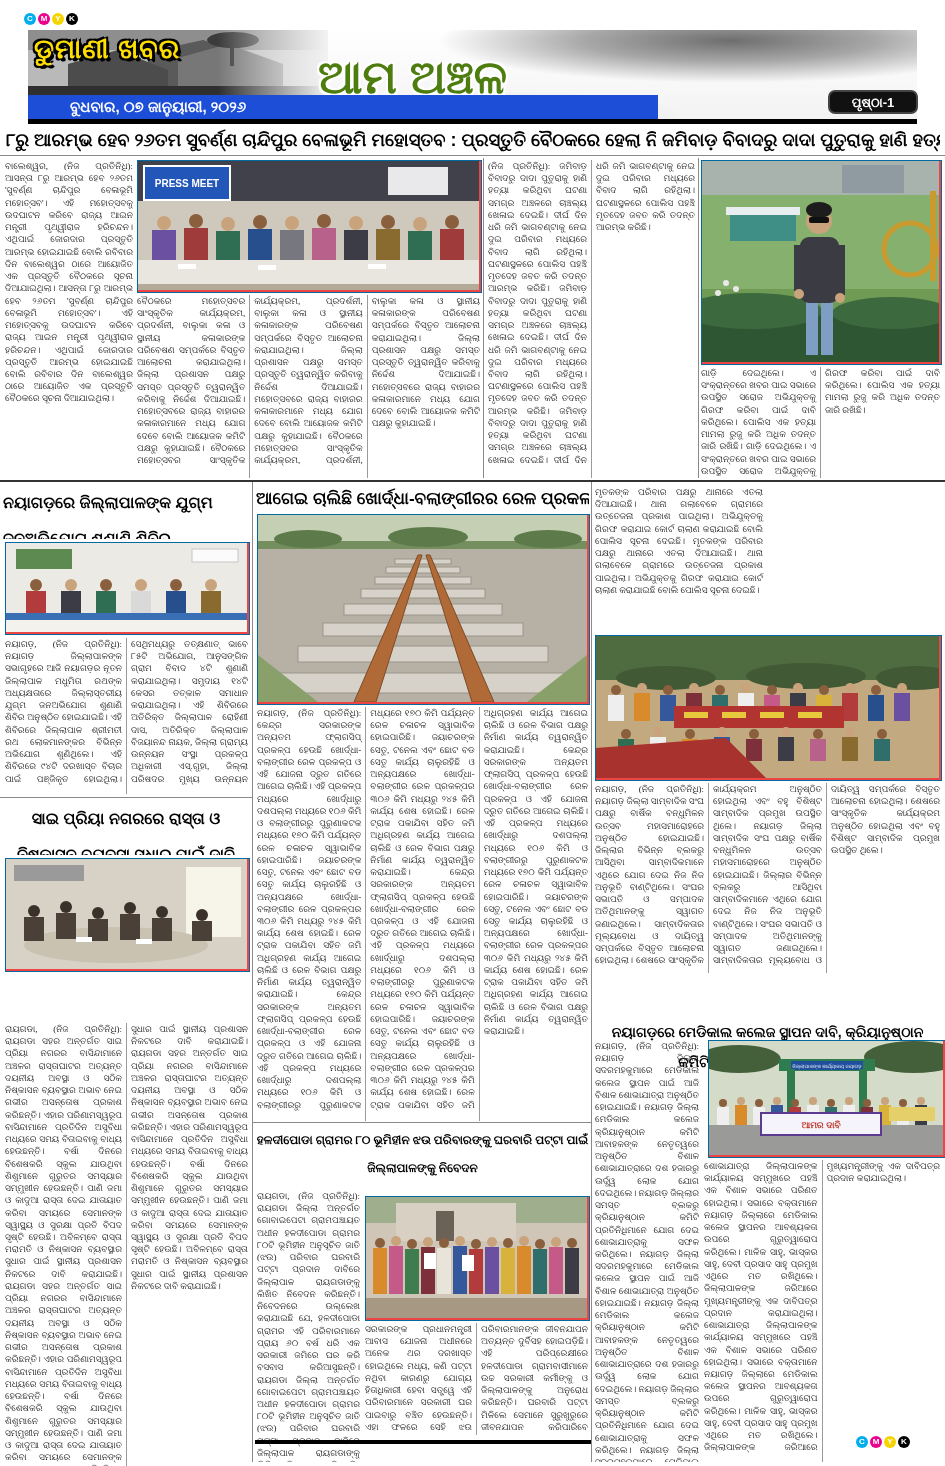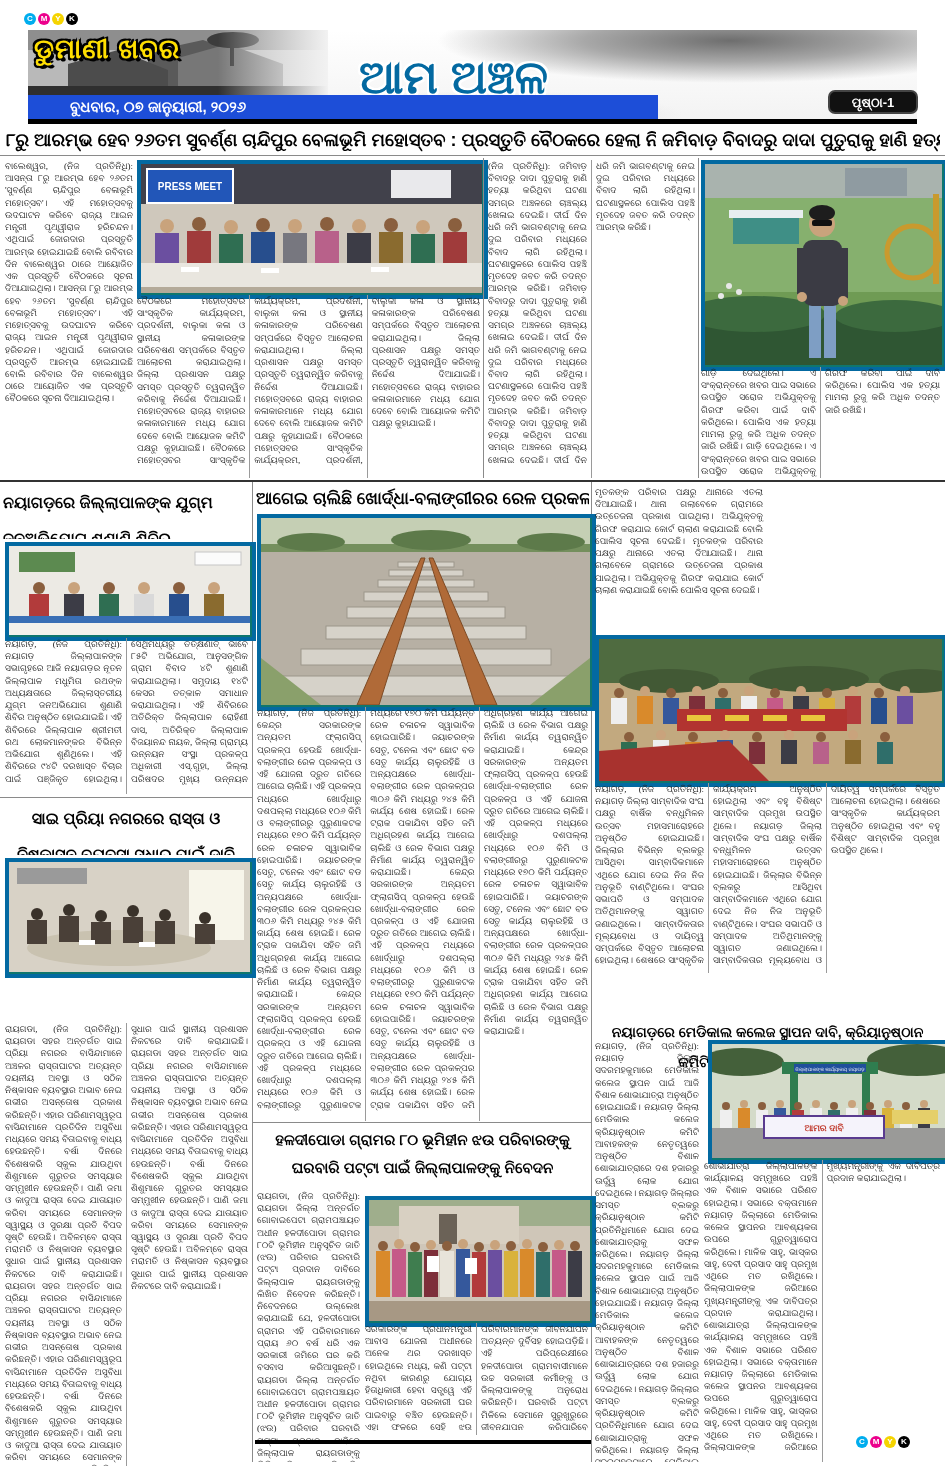--- a/index.html
+++ b/index.html
@@ -11,43 +11,43 @@
   .cmyk span{width:12px;height:12px;border-radius:50%;color:#fff;font:700 8px/12px "Liberation Sans",sans-serif;text-align:center;display:block;}
   
   #mast-band{left:28px;top:30px;width:889px;height:89px;
     background:
       radial-gradient(ellipse 430px 62px at 79% 12%, #6e6e6e 0%, #a8a8a8 34%, rgba(255,255,255,0) 68%),
       radial-gradient(ellipse 320px 40px at 52% 95%, #d6d6d6 0%, rgba(255,255,255,0) 60%),
       linear-gradient(#ffffff,#f3f3f3);}
   #logo-photo{left:28px;top:30px;width:300px;height:65px;overflow:hidden;}
   #logo-title{left:34px;top:36px;font:700 27px/1 "Liberation Sans",sans-serif;color:#ffdf00;letter-spacing:1px;
     text-shadow:-2px -2px 0 #000,2px -2px 0 #000,-2px 2px 0 #000,2px 2px 0 #000,3px 3px 0 #000;white-space:nowrap;}
-  #mast-title{left:318px;top:52px;width:320px;font:700 46px/1.1 "Liberation Sans",sans-serif;color:#0369a1;white-space:nowrap;overflow:visible;
-    text-shadow:-2px -2px 0 #fff,2px -2px 0 #fff,-2px 2px 0 #fff,2px 2px 0 #fff;margin-left:41px;}
+  #mast-title{left:318px;top:52px;width:320px;font:700 46px/1.1 "Liberation Sans",sans-serif;color:#4d7c0f;white-space:nowrap;overflow:visible;
+    text-shadow:-2px -2px 0 #fff,2px -2px 0 #fff,-2px 2px 0 #fff,2px 2px 0 #fff;}
   #date-bar{left:28px;top:95px;width:630px;height:24px;background:#1d4ed8;color:#fff;
     font:700 15px/24px "Liberation Sans",sans-serif;padding-left:42px;box-sizing:border-box;white-space:nowrap;overflow:hidden;}
   #page-badge{left:828px;top:90px;width:90px;height:24px;background:#111;border:2px solid #444;border-radius:7px;
     color:#fff;font:700 13px/22px "Liberation Sans",sans-serif;text-align:center;box-sizing:border-box;}
   #mast-rule{left:28px;top:119px;width:889px;height:5px;background:#000;}
   
   .hrule{background:#8a8a8a;height:1px;}
   .vrule{background:#8a8a8a;width:1px;}
   .blackrule{background:#000;}
   
   .headline{font-family:"Liberation Sans",sans-serif;font-weight:700;color:#000;overflow:hidden;}
   .hl-xl{font-size:18px;line-height:28px;white-space:nowrap;}
   .hl-l{font-size:17px;line-height:26px;white-space:nowrap;}
   .hl-2line{font-size:16px;line-height:36px;white-space:normal;text-align:center;}
   .hl-2line.left{text-align:left;}
   
   .body-text{font:9px/1.36 "Liberation Serif",serif;color:#1c1c1c;text-align:justify;overflow:hidden;word-break:break-word;}
   .dateline{font-weight:400;}
   .cols2{column-count:2;column-gap:9px;column-rule:1px solid #9a9a9a;column-fill:auto;}
   .cols3{column-count:3;column-gap:9px;column-rule:1px solid #9a9a9a;column-fill:auto;}
-  figure{margin:0;overflow:hidden;border:4px solid #0369a1;background:#0f766e;}
+  figure{margin:0;overflow:hidden;border:1px solid #0369a1;background:#ef4444;}
   figure svg{display:block;}
 </style>
 </head>
 <body>
 
 <div id="page">
 
   <div class="abs cmyk" style="left:24px;top:13px;">
     <span style="background:#00adee">C</span>
     <span style="background:#ec008c">M</span>
@@ -265,21 +265,21 @@
       <polygon points="0,140 60,187 0,187" fill="#8aa06b"></polygon>
       <polygon points="329,140 269,187 329,187" fill="#8aa06b"></polygon>
     </svg>
   </figure>
   <div class="abs body-text cols3" style="left:257px;top:707px;width:331px;height:414px;">
     <span class="dateline">ନୟାଗଡ଼, (ନିଜ ପ୍ରତିନିଧି):</span>
     <span>କେନ୍ଦ୍ର ସରକାରଙ୍କ ଅନ୍ୟତମ ଫ୍ଲାଗସିପ୍ ପ୍ରକଳ୍ପ ହେଉଛି ଖୋର୍ଦ୍ଧା-ବଲାଙ୍ଗୀର ରେଳ ପ୍ରକଳ୍ପ ଓ ଏହି ଯୋଜନା ଦ୍ରୁତ ଗତିରେ ଆଗେଇ ଚାଲିଛି। ଏହି ପ୍ରକଳ୍ପ ମଧ୍ୟରେ ଖୋର୍ଦ୍ଧାରୁ ଦଶପଲ୍ଲା ମଧ୍ୟରେ ୧୦୬ କିମି ଓ ବଲାଙ୍ଗୀରରୁ ପୁରୁଣାକଟକ ମଧ୍ୟରେ ୧୭୦ କିମି ପର୍ଯ୍ୟନ୍ତ ରେଳ ଚଳାଚଳ ସ୍ୱାଭାବିକ ହୋଇପାରିଛି। ଜୟାଚରଙ୍କ ସେତୁ, ଟନେଲ ଏବଂ ଛୋଟ ବଡ ସେତୁ କାର୍ଯ୍ୟ ଚାଲୁରହିଛି ଓ ଅନ୍ୟପକ୍ଷରେ ଖୋର୍ଦ୍ଧା-ବଲାଙ୍ଗୀର ରେଳ ପ୍ରକଳ୍ପର ୩୦୬ କିମି ମଧ୍ୟରୁ ୨୪୫ କିମି କାର୍ଯ୍ୟ ଶେଷ ହୋଇଛି। ରେଳ ଟ୍ରାକ ପକାଯିବା ସହିତ ଜମି ଅଧିଗ୍ରହଣ କାର୍ଯ୍ୟ ଆଗେଇ ଚାଲିଛି ଓ ରେଳ ବିଭାଗ ପକ୍ଷରୁ ନିର୍ମାଣ କାର୍ଯ୍ୟ ତ୍ୱରାନ୍ୱିତ କରାଯାଇଛି। କେନ୍ଦ୍ର ସରକାରଙ୍କ ଅନ୍ୟତମ ଫ୍ଲାଗସିପ୍ ପ୍ରକଳ୍ପ ହେଉଛି ଖୋର୍ଦ୍ଧା-ବଲାଙ୍ଗୀର ରେଳ ପ୍ରକଳ୍ପ ଓ ଏହି ଯୋଜନା ଦ୍ରୁତ ଗତିରେ ଆଗେଇ ଚାଲିଛି। ଏହି ପ୍ରକଳ୍ପ ମଧ୍ୟରେ ଖୋର୍ଦ୍ଧାରୁ ଦଶପଲ୍ଲା ମଧ୍ୟରେ ୧୦୬ କିମି ଓ ବଲାଙ୍ଗୀରରୁ ପୁରୁଣାକଟକ ମଧ୍ୟରେ ୧୭୦ କିମି ପର୍ଯ୍ୟନ୍ତ ରେଳ ଚଳାଚଳ ସ୍ୱାଭାବିକ ହୋଇପାରିଛି। ଜୟାଚରଙ୍କ ସେତୁ, ଟନେଲ ଏବଂ ଛୋଟ ବଡ ସେତୁ କାର୍ଯ୍ୟ ଚାଲୁରହିଛି ଓ ଅନ୍ୟପକ୍ଷରେ ଖୋର୍ଦ୍ଧା-ବଲାଙ୍ଗୀର ରେଳ ପ୍ରକଳ୍ପର ୩୦୬ କିମି ମଧ୍ୟରୁ ୨୪୫ କିମି କାର୍ଯ୍ୟ ଶେଷ ହୋଇଛି। ରେଳ ଟ୍ରାକ ପକାଯିବା ସହିତ ଜମି ଅଧିଗ୍ରହଣ କାର୍ଯ୍ୟ ଆଗେଇ ଚାଲିଛି ଓ ରେଳ ବିଭାଗ ପକ୍ଷରୁ ନିର୍ମାଣ କାର୍ଯ୍ୟ ତ୍ୱରାନ୍ୱିତ କରାଯାଇଛି। କେନ୍ଦ୍ର ସରକାରଙ୍କ ଅନ୍ୟତମ ଫ୍ଲାଗସିପ୍ ପ୍ରକଳ୍ପ ହେଉଛି ଖୋର୍ଦ୍ଧା-ବଲାଙ୍ଗୀର ରେଳ ପ୍ରକଳ୍ପ ଓ ଏହି ଯୋଜନା ଦ୍ରୁତ ଗତିରେ ଆଗେଇ ଚାଲିଛି। ଏହି ପ୍ରକଳ୍ପ ମଧ୍ୟରେ ଖୋର୍ଦ୍ଧାରୁ ଦଶପଲ୍ଲା ମଧ୍ୟରେ ୧୦୬ କିମି ଓ ବଲାଙ୍ଗୀରରୁ ପୁରୁଣାକଟକ ମଧ୍ୟରେ ୧୭୦ କିମି ପର୍ଯ୍ୟନ୍ତ ରେଳ ଚଳାଚଳ ସ୍ୱାଭାବିକ ହୋଇପାରିଛି। ଜୟାଚରଙ୍କ ସେତୁ, ଟନେଲ ଏବଂ ଛୋଟ ବଡ ସେତୁ କାର୍ଯ୍ୟ ଚାଲୁରହିଛି ଓ ଅନ୍ୟପକ୍ଷରେ ଖୋର୍ଦ୍ଧା-ବଲାଙ୍ଗୀର ରେଳ ପ୍ରକଳ୍ପର ୩୦୬ କିମି ମଧ୍ୟରୁ ୨୪୫ କିମି କାର୍ଯ୍ୟ ଶେଷ ହୋଇଛି। ରେଳ ଟ୍ରାକ ପକାଯିବା ସହିତ ଜମି ଅଧିଗ୍ରହଣ କାର୍ଯ୍ୟ ଆଗେଇ ଚାଲିଛି ଓ ରେଳ ବିଭାଗ ପକ୍ଷରୁ ନିର୍ମାଣ କାର୍ଯ୍ୟ ତ୍ୱରାନ୍ୱିତ କରାଯାଇଛି। କେନ୍ଦ୍ର ସରକାରଙ୍କ ଅନ୍ୟତମ ଫ୍ଲାଗସିପ୍ ପ୍ରକଳ୍ପ ହେଉଛି ଖୋର୍ଦ୍ଧା-ବଲାଙ୍ଗୀର ରେଳ ପ୍ରକଳ୍ପ ଓ ଏହି ଯୋଜନା ଦ୍ରୁତ ଗତିରେ ଆଗେଇ ଚାଲିଛି। ଏହି ପ୍ରକଳ୍ପ ମଧ୍ୟରେ ଖୋର୍ଦ୍ଧାରୁ ଦଶପଲ୍ଲା ମଧ୍ୟରେ ୧୦୬ କିମି ଓ ବଲାଙ୍ଗୀରରୁ ପୁରୁଣାକଟକ ମଧ୍ୟରେ ୧୭୦ କିମି ପର୍ଯ୍ୟନ୍ତ ରେଳ ଚଳାଚଳ ସ୍ୱାଭାବିକ ହୋଇପାରିଛି। ଜୟାଚରଙ୍କ ସେତୁ, ଟନେଲ ଏବଂ ଛୋଟ ବଡ ସେତୁ କାର୍ଯ୍ୟ ଚାଲୁରହିଛି ଓ ଅନ୍ୟପକ୍ଷରେ ଖୋର୍ଦ୍ଧା-ବଲାଙ୍ଗୀର ରେଳ ପ୍ରକଳ୍ପର ୩୦୬ କିମି ମଧ୍ୟରୁ ୨୪୫ କିମି କାର୍ଯ୍ୟ ଶେଷ ହୋଇଛି। ରେଳ ଟ୍ରାକ ପକାଯିବା ସହିତ ଜମି ଅଧିଗ୍ରହଣ କାର୍ଯ୍ୟ ଆଗେଇ ଚାଲିଛି ଓ ରେଳ ବିଭାଗ ପକ୍ଷରୁ ନିର୍ମାଣ କାର୍ଯ୍ୟ ତ୍ୱରାନ୍ୱିତ କରାଯାଇଛି।</span>
   </div>
   <div class="abs hrule" style="left:253px;top:1122px;width:338px;"></div>
 
-  <div class="abs headline hl-2line" style="left:256px;top:1126px;width:333px;height:58px;font-size:15px;line-height:28px;">ହଳଦୀପୋଡା ଗ୍ରାମର ୮୦ ଭୂମିହୀନ ଝଉ ପରିବାରଙ୍କୁ ଘରବାରି ପଟ୍ଟା ପାଇଁ ଜିଲ୍ଲାପାଳଙ୍କୁ ନିବେଦନ</div>
+  <div class="abs headline hl-2line" style="left:256px;top:1126px;width:333px;height:58px;font-size:12px;line-height:28px;font-family:Liberation Serif, serif;">ହଳଦୀପୋଡା ଗ୍ରାମର ୮୦ ଭୂମିହୀନ ଝଉ ପରିବାରଙ୍କୁ ଘରବାରି ପଟ୍ଟା ପାଇଁ ଜିଲ୍ଲାପାଳଙ୍କୁ ନିବେଦନ</div>
   <div class="abs body-text" style="left:257px;top:1190px;width:103px;height:272px;">
     <span class="dateline">ରାୟଗଡା, (ନିଜ ପ୍ରତିନିଧି):</span>
     <span>ରାୟଗଡା ଜିଲ୍ଲା ଅନ୍ତର୍ଗତ ଗୋବାଇପେଟା ଗ୍ରାମପଞ୍ଚାୟତ ଅଧୀନ ହଳଦୀପୋଡା ଗ୍ରାମର ୮୦ଟି ଭୂମିହୀନ ଅନୁସୂଚିତ ଜାତି (ଝଉ) ପରିବାର ଘରବାରି ପଟ୍ଟା ପ୍ରଦାନ ଦାବିରେ ଜିଲ୍ଲାପାଳ ରାୟଗଡାଙ୍କୁ ଲିଖିତ ନିବେଦନ କରିଛନ୍ତି। ନିବେଦନରେ ଉଲ୍ଲେଖ କରାଯାଇଛି ଯେ, ହଳଦୀପୋଡା ଗ୍ରାମର ଏହି ପରିବାରମାନେ ପ୍ରାୟ ୬୦ ବର୍ଷ ଧରି ଏକ ସରକାରୀ ଜମିରେ ଘର କରି ବସବାସ କରିଆସୁଛନ୍ତି। ରାୟଗଡା ଜିଲ୍ଲା ଅନ୍ତର୍ଗତ ଗୋବାଇପେଟା ଗ୍ରାମପଞ୍ଚାୟତ ଅଧୀନ ହଳଦୀପୋଡା ଗ୍ରାମର ୮୦ଟି ଭୂମିହୀନ ଅନୁସୂଚିତ ଜାତି (ଝଉ) ପରିବାର ଘରବାରି ପଟ୍ଟା ପ୍ରଦାନ ଦାବିରେ ଜିଲ୍ଲାପାଳ ରାୟଗଡାଙ୍କୁ ଲିଖିତ ନିବେଦନ କରିଛନ୍ତି। ନିବେଦନରେ ଉଲ୍ଲେଖ କରାଯାଇଛି ଯେ, ହଳଦୀପୋଡା ଗ୍ରାମର ଏହି ପରିବାରମାନେ ପ୍ରାୟ ୬୦ ବର୍ଷ ଧରି ଏକ ସରକାରୀ ଜମିରେ ଘର କରି ବସବାସ କରିଆସୁଛନ୍ତି।</span>
   </div>
   <figure class="abs" style="left:365px;top:1196px;width:223px;height:123px;">
     <svg width="221" height="121" viewBox="0 0 221 121">
       <rect width="221" height="121" fill="#cfc6b8"></rect>
       <rect width="221" height="26" fill="#9fae8c"></rect>
       <rect x="30" y="6" width="120" height="38" fill="#d8d0c2"></rect>
       <rect x="70" y="14" width="18" height="30" fill="#6b6257"></rect>

